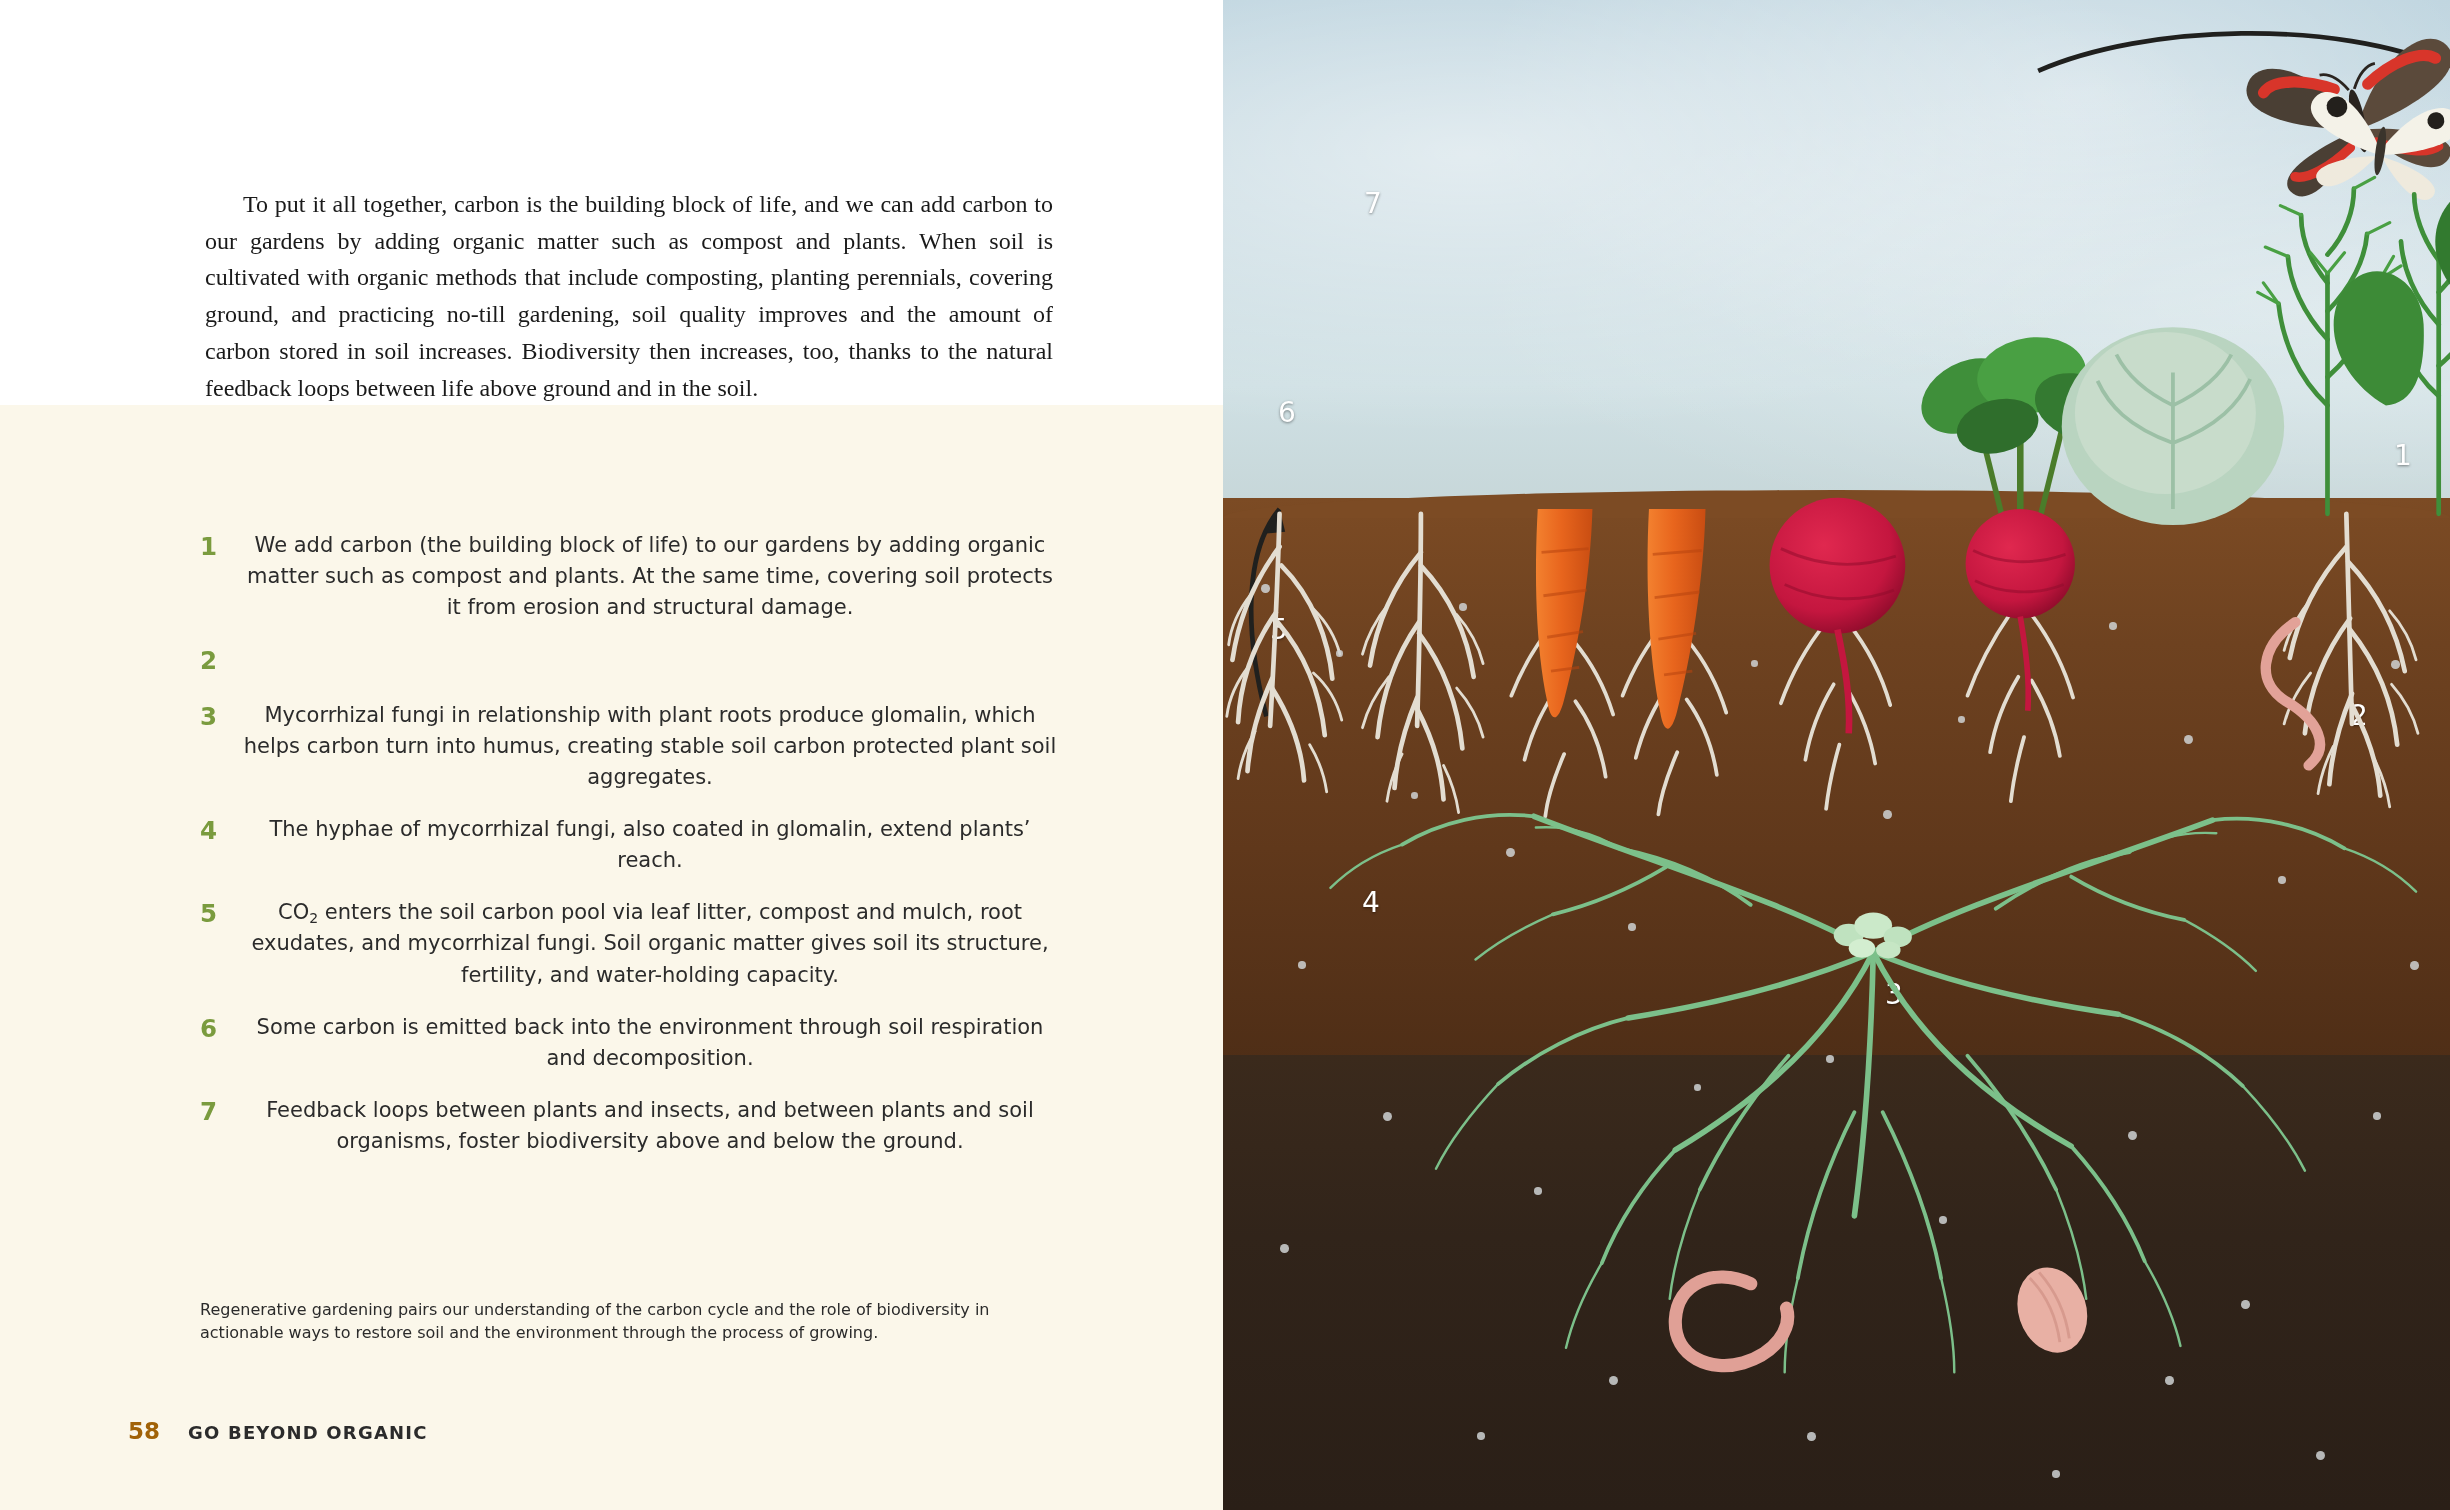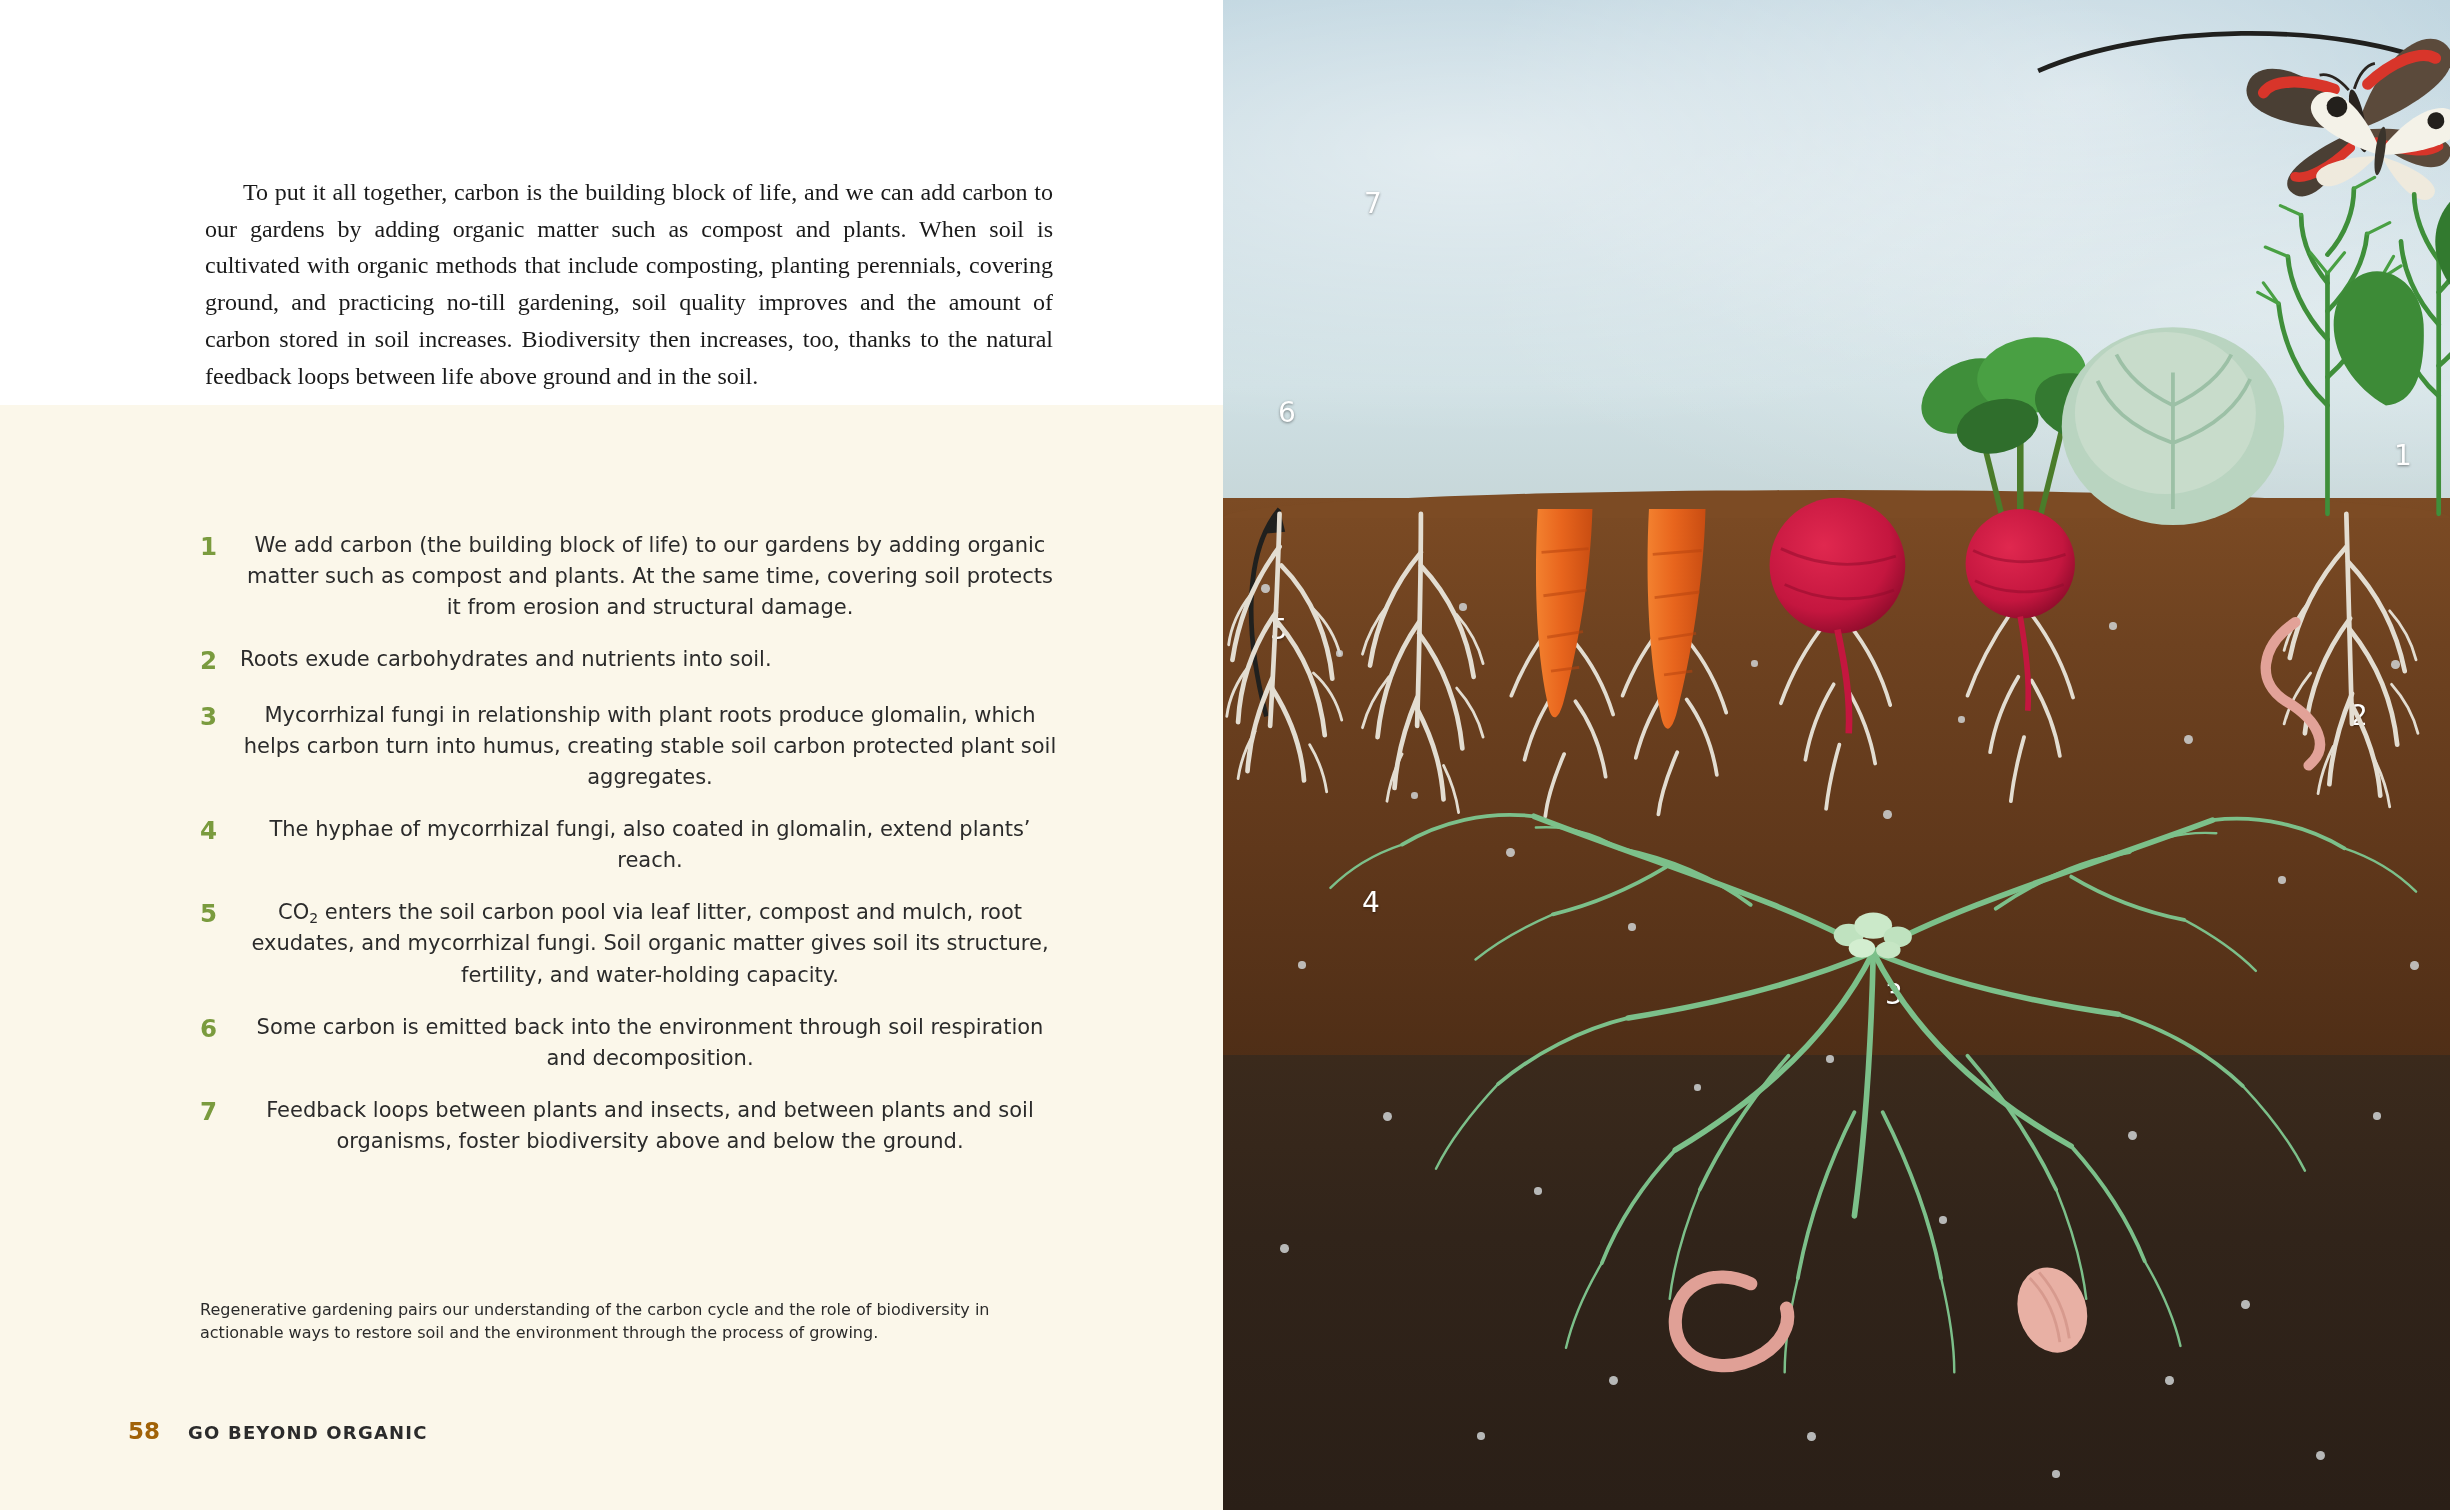--- a/index.html
+++ b/index.html
@@ -22,21 +22,21 @@
   
   .left-page {
     position: relative;
     width: 1223px;
     height: 1511px;
     background: #ffffff;
     flex: 0 0 1223px;
   }
   .intro-block {
     position: absolute;
-    left: 0; top: 4px;
+    left: 0; top: 16px;
     width: 1337px;
     height: 405px;
     background: #ffffff;
   }
   .intro-text {
     position: absolute;
     left: 205px;
     top: 146px;
     width: 848px;
     font-family: "Liberation Serif", serif;
@@ -209,21 +209,20 @@
 
     <div class="steps">
 
       <div class="step">
         <div class="step-num">1</div>
         <div class="step-text">We add carbon (the building block of life) to our gardens by adding organic matter such as compost and plants. At the same time, covering soil protects it from erosion and structural damage.</div>
       </div>
 
       <div class="step">
         <div class="step-num">2</div>
-        <div class="step-text">Roots exude carbohydrates and nutrients into soil.</div>
       </div>
 
       <div class="step">
         <div class="step-num">3</div>
         <div class="step-text">Mycorrhizal fungi in relationship with plant roots produce glomalin, which helps carbon turn into humus, creating stable soil carbon protected plant soil aggregates.</div>
       </div>
 
       <div class="step">
         <div class="step-num">4</div>
         <div class="step-text">The hyphae of mycorrhizal fungi, also coated in glomalin, extend plants’ reach.</div>

